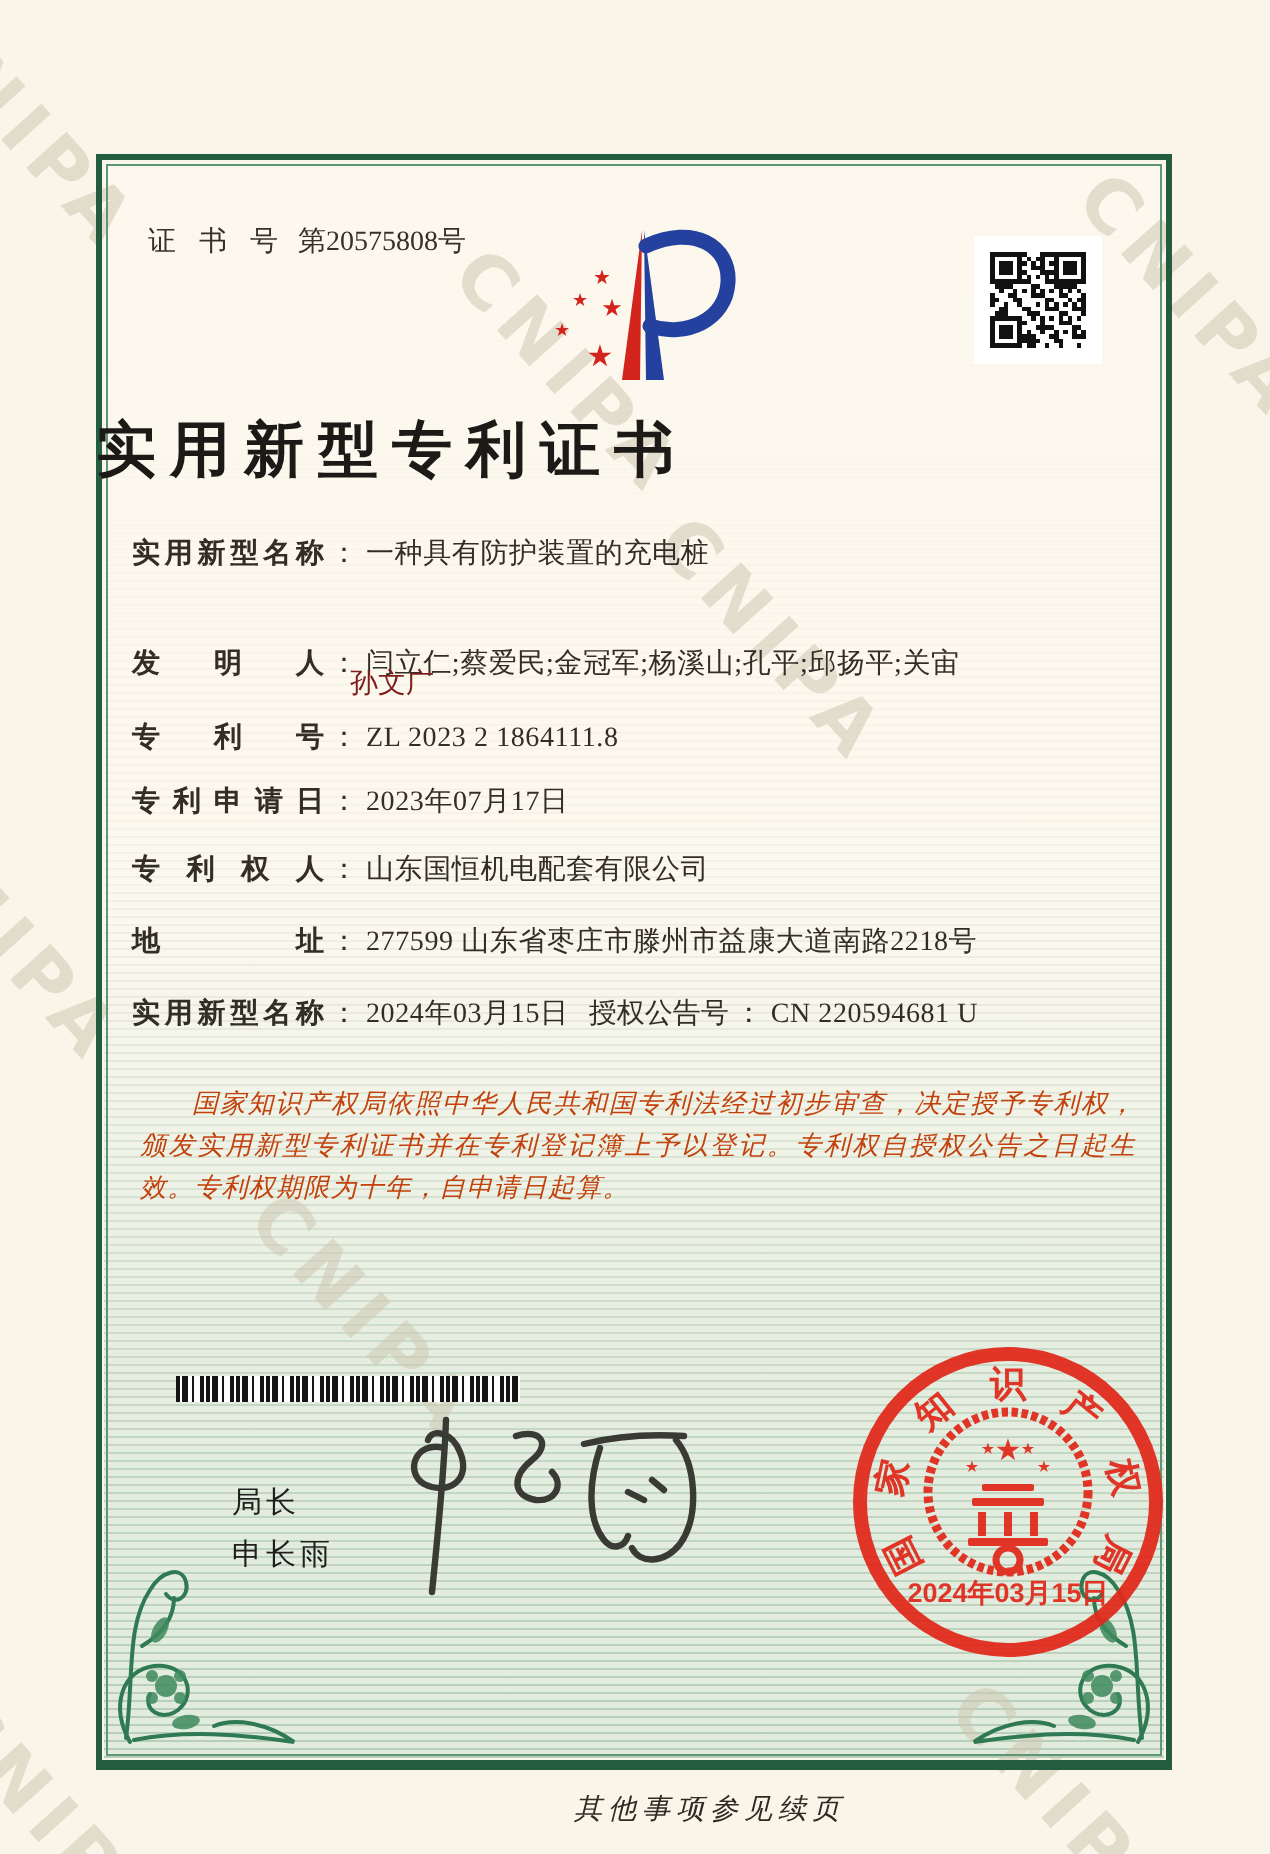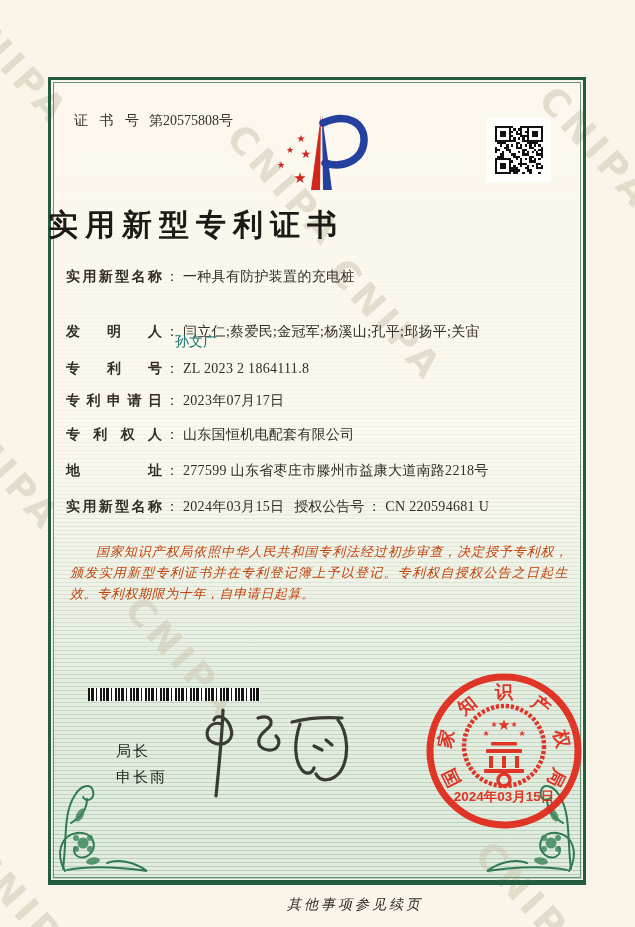--- a/index.html
+++ b/index.html
@@ -29,21 +29,21 @@
       box-shadow:0 0 0 2px #fff;display:flex;align-items:center;justify-content:center;}
   .qr svg{width:48px;height:48px;}
   .title{position:absolute;left:48px;width:532px;top:205px;text-align:left;
       font-size:30px;font-weight:bold;letter-spacing:7px;color:#1c1a16;}
   
   .row{position:absolute;left:66px;font-size:14px;color:#322e27;white-space:nowrap;}
   .flabel{display:inline-block;width:96px;text-align:justify;text-align-last:justify;vertical-align:top;font-weight:bold;}
   .colon{display:inline-block;margin:0 4px 0 3px;}
   .fval{letter-spacing:.3px;}
   .second-pair{margin-left:10px;}
-  .wrapline{position:absolute;left:175px;font-size:14px;color:#0f766e;}
+  .wrapline{position:absolute;left:175px;font-size:14px;color:#7f1d1d;}
   
   .paras{position:absolute;left:70px;top:541px;width:498px;font-size:13px;font-style:italic;
       line-height:21px;color:#c2410c;text-align:justify;letter-spacing:.6px;}
   .paras p{margin:0;text-indent:2em;}
   .barcode{position:absolute;left:88px;top:688px;width:172px;height:13px;
       background:repeating-linear-gradient(90deg,#141414 0 2px,#fdfdfb 2px 3px,#141414 3px 6px,
       #fdfdfb 6px 8px,#141414 8px 9px,#fdfdfb 9px 12px,#141414 12px 14px,#fdfdfb 14px 15px);}
   .signer{position:absolute;left:88px;font-family:"Liberation Sans","DejaVu Sans",sans-serif;
       font-size:15px;letter-spacing:2px;color:#1f1f1c;margin-left:28px;}
   .signature{position:absolute;left:192px;top:698px;}

